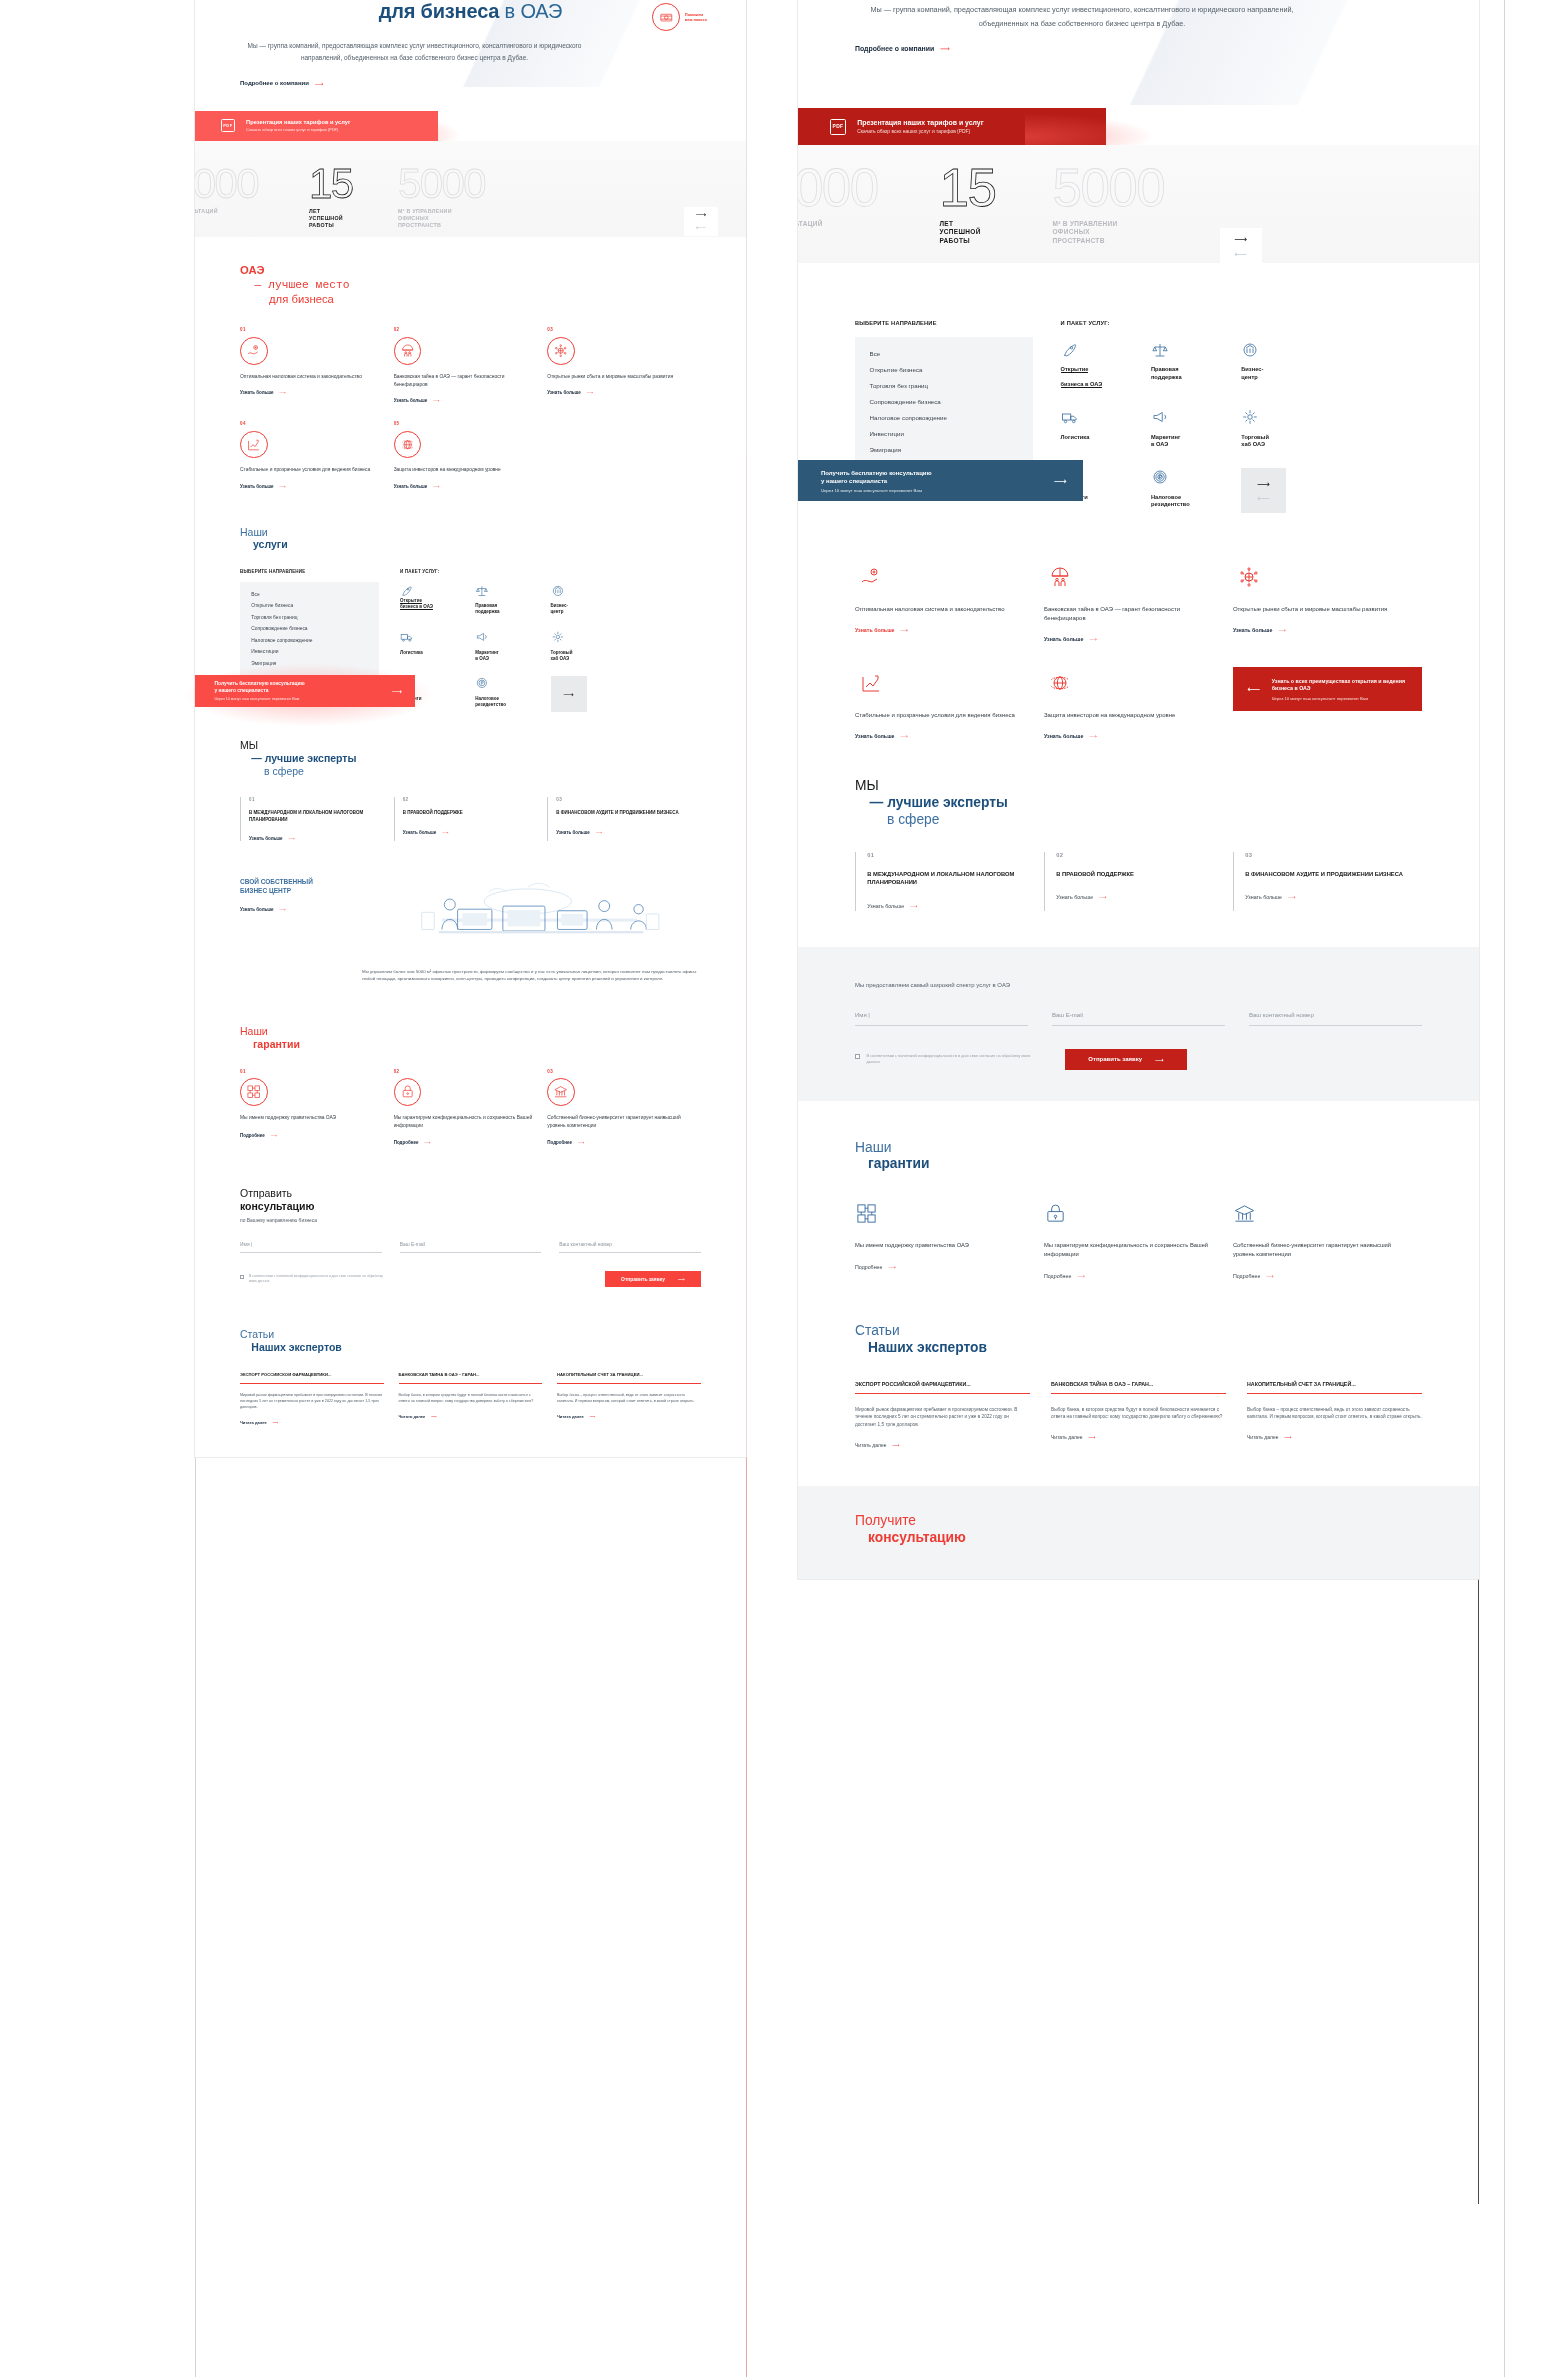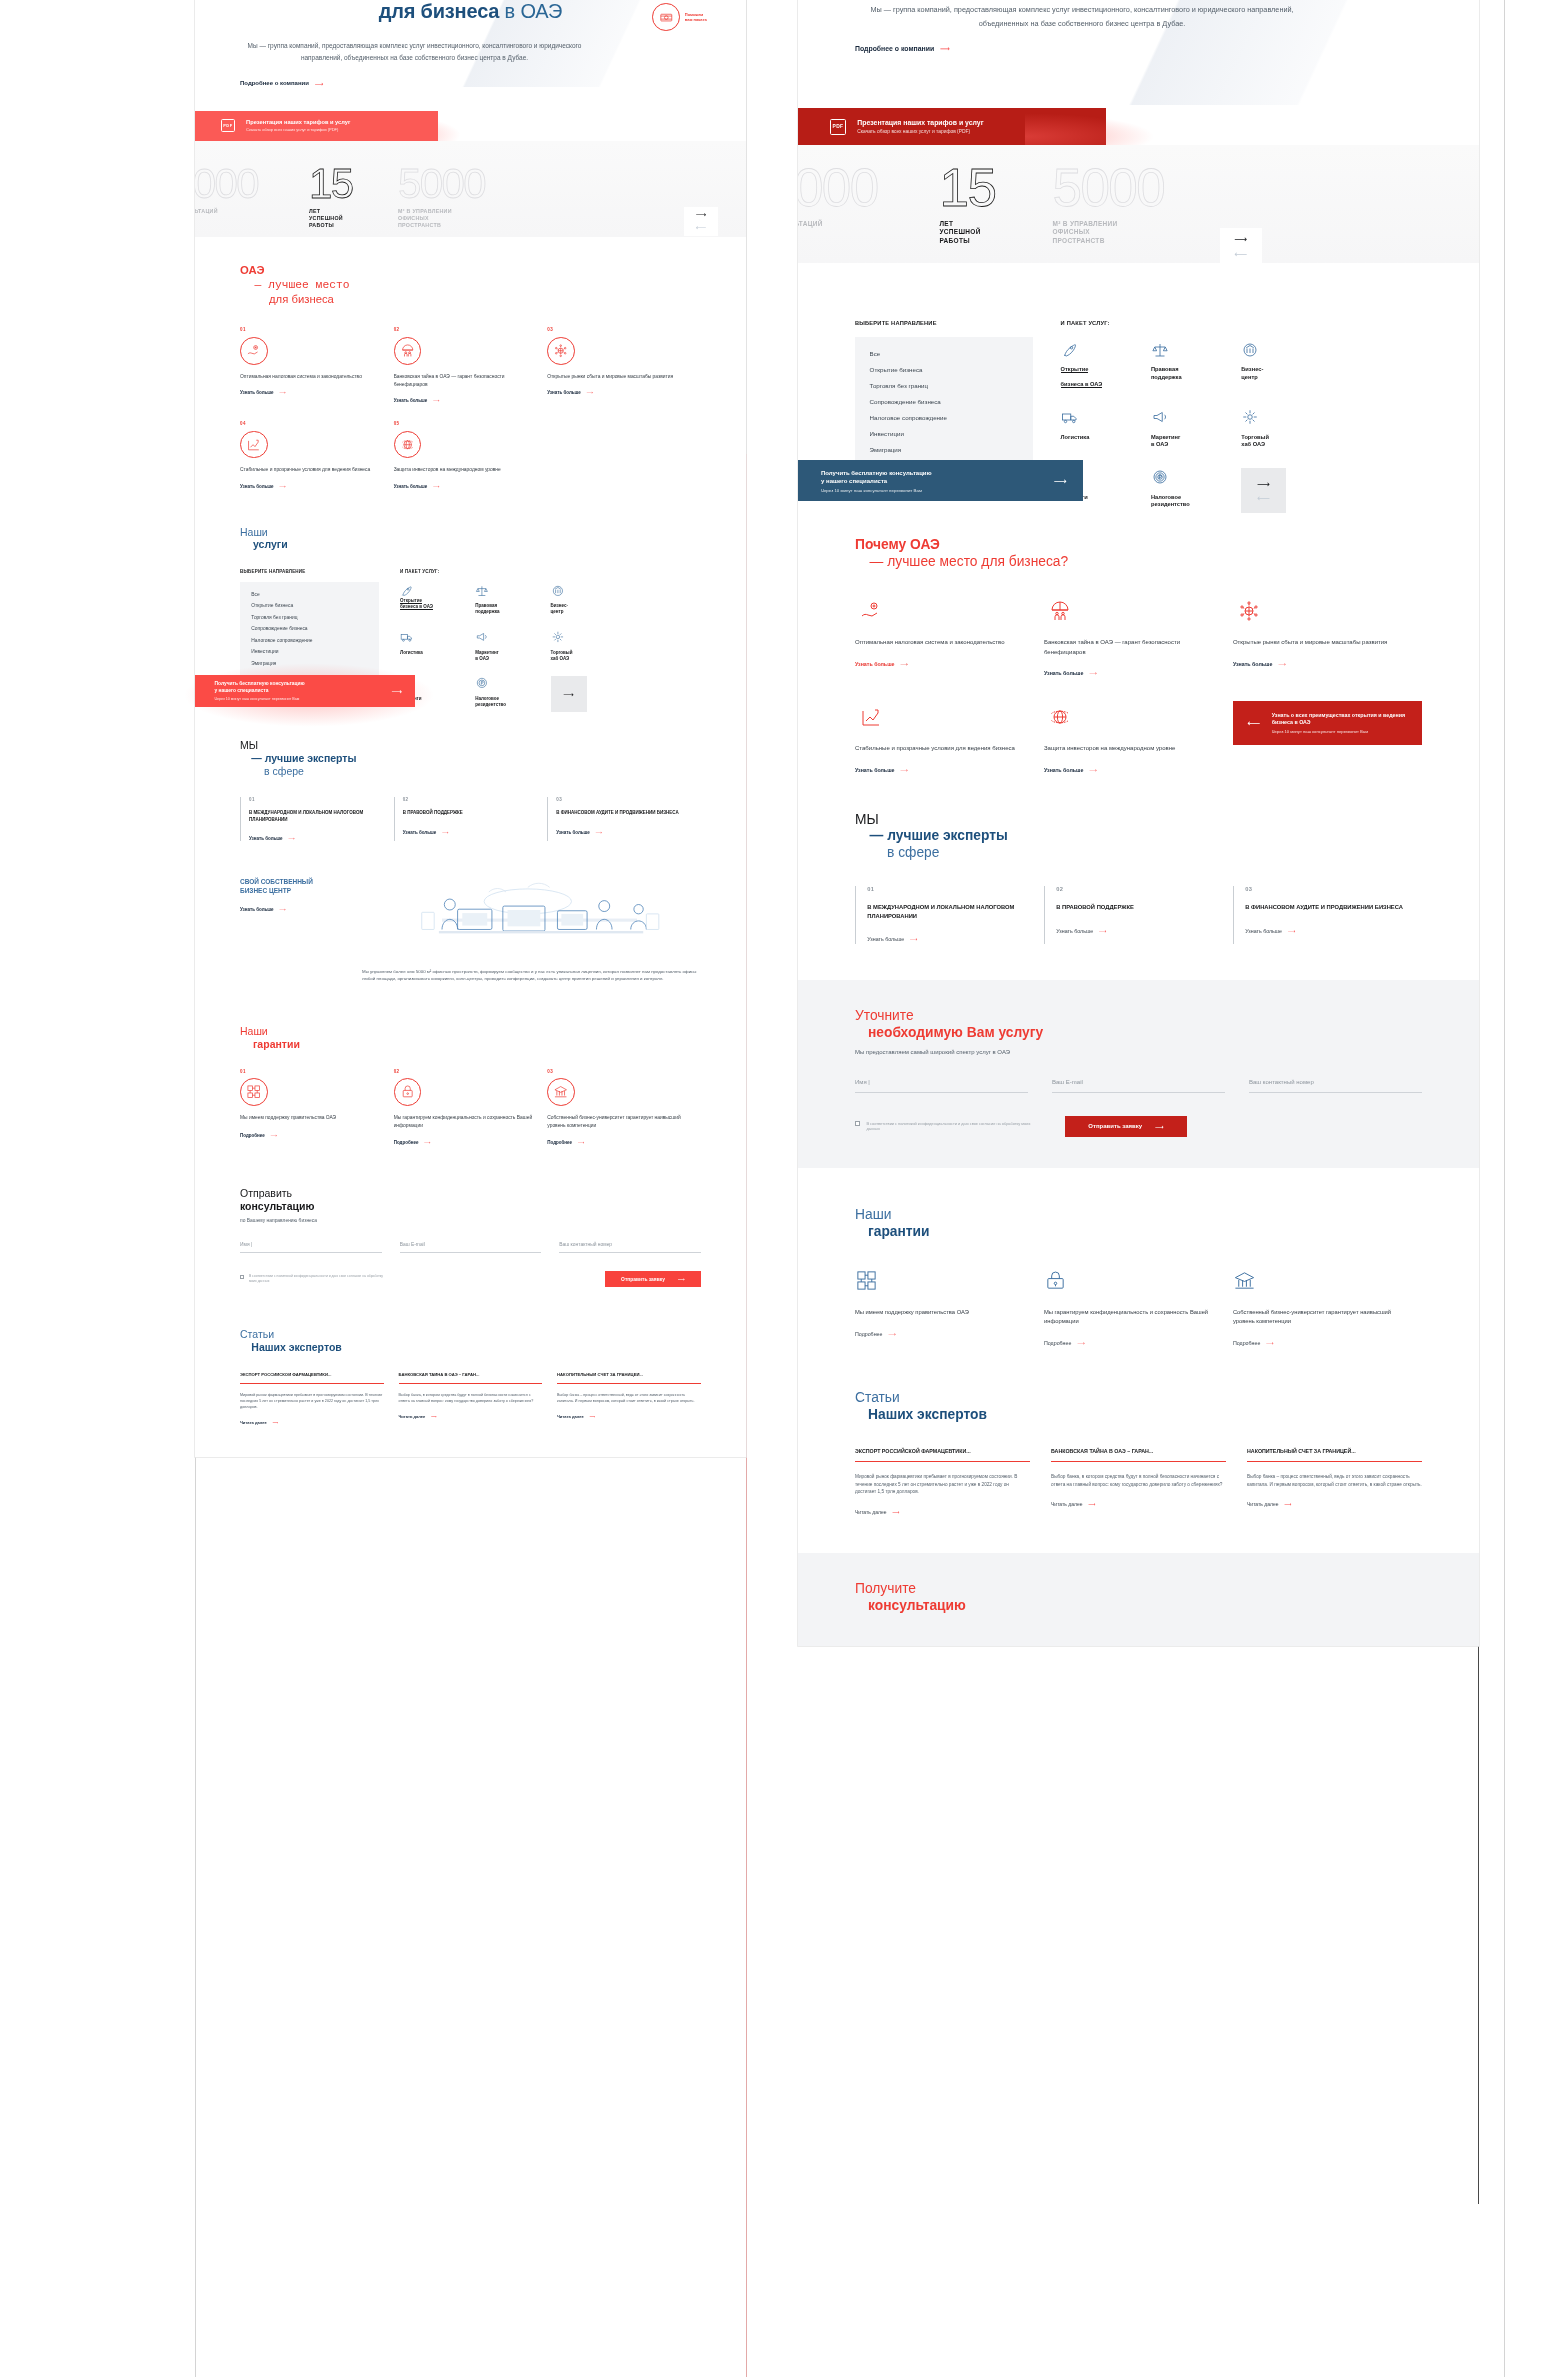--- a/index.html
+++ b/index.html
@@ -896,24 +896,20 @@
               <span>Получить бесплатную консультацию</span><br>
               <span>у нашего специалиста</span>
             </div>
             <div class="c2" style="font-size:4.4px;margin-top:3.2px;">Через 10 минут наш консультант перезвонит Вам</div>
           </div>
           <div style="font-size:9px;">⟶</div>
         </div>
       </div>
 
       <section style="padding:36px 57px 0 57px;">
-        <h2 class="sec-title" style="font-size:13.8px;">
-          <span class="t-red">Почему ОАЭ</span><br>
-          <span class="t-sub-red" style="padding-left:14.6px;">— лучшее место для бизнеса?</span>
-        </h2>
         <div class="features" style="margin-top:24px;">
           <div class="feature" style="width:33.33%;padding-right:21px;margin-bottom:23px;">
             <div class="ficon" style="width:32px;height:32px;border:none;margin-bottom:11.3px;">
               <svg width="24" height="24" viewBox="0 0 24 24" fill="none" stroke="#ee3b33" stroke-width="1">
                   <path d="M3 17c2-2 4-2 6-1l4 1 5-3"></path>
                   <circle cx="15" cy="7" r="3"></circle>
                   <path d="M13.5 7h3M15 5.5v3"></path>
                 </svg>
             </div>
             <div class="ftext" style="font-size:6px;"><span class="u">Оптимальная налоговая система и законодательство</span></div>
@@ -1028,24 +1024,20 @@
             <div class="etxt" style="font-size:5.8px;margin-top:11.3px;">В ФИНАНСОВОМ АУДИТЕ И ПРОДВИЖЕНИИ БИЗНЕСА</div>
             <a class="link-arrow" style="font-size:5.3px;margin-top:16px;font-weight:400;color:#3c4650;">
               <span>Узнать больше</span>
               <span class="arr">⟶</span>
             </a>
           </div>
         </div>
       </section>
 
       <section class="form-block" style="margin-top:36px;padding:27.6px 57px 31px 57px;">
-        <h2 class="sec-title" style="font-size:13.8px;">
-          <span class="t-sub-red">Уточните</span><br>
-          <span class="t-red" style="padding-left:13px;">необходимую Вам услугу</span>
-        </h2>
         <div style="font-size:6px;color:#55606b;margin-top:8px;">Мы предоставляем самый широкий спектр услуг в ОАЭ</div>
         <div class="form-row" style="margin-top:24px;gap:24px;">
           <div class="field" style="flex:1;font-size:6px;padding-bottom:6.5px;">Имя |</div>
           <div class="field" style="flex:1;font-size:6px;padding-bottom:6.5px;">Ваш E-mail</div>
           <div class="field" style="flex:1;font-size:6px;padding-bottom:6.5px;">Ваш контактный номер</div>
         </div>
         <div style="display:flex;align-items:center;gap:32px;margin-top:23px;">
           <div style="display:flex;gap:6.5px;align-items:flex-start;width:178px;">
             <div class="checkbox" style="width:4.9px;height:4.9px;margin-top:0.8px;"></div>
             <div class="consent-txt" style="font-size:3.9px;">В соответствии с политикой конфиденциальности и даю свое согласие на обработку моих данных</div>

